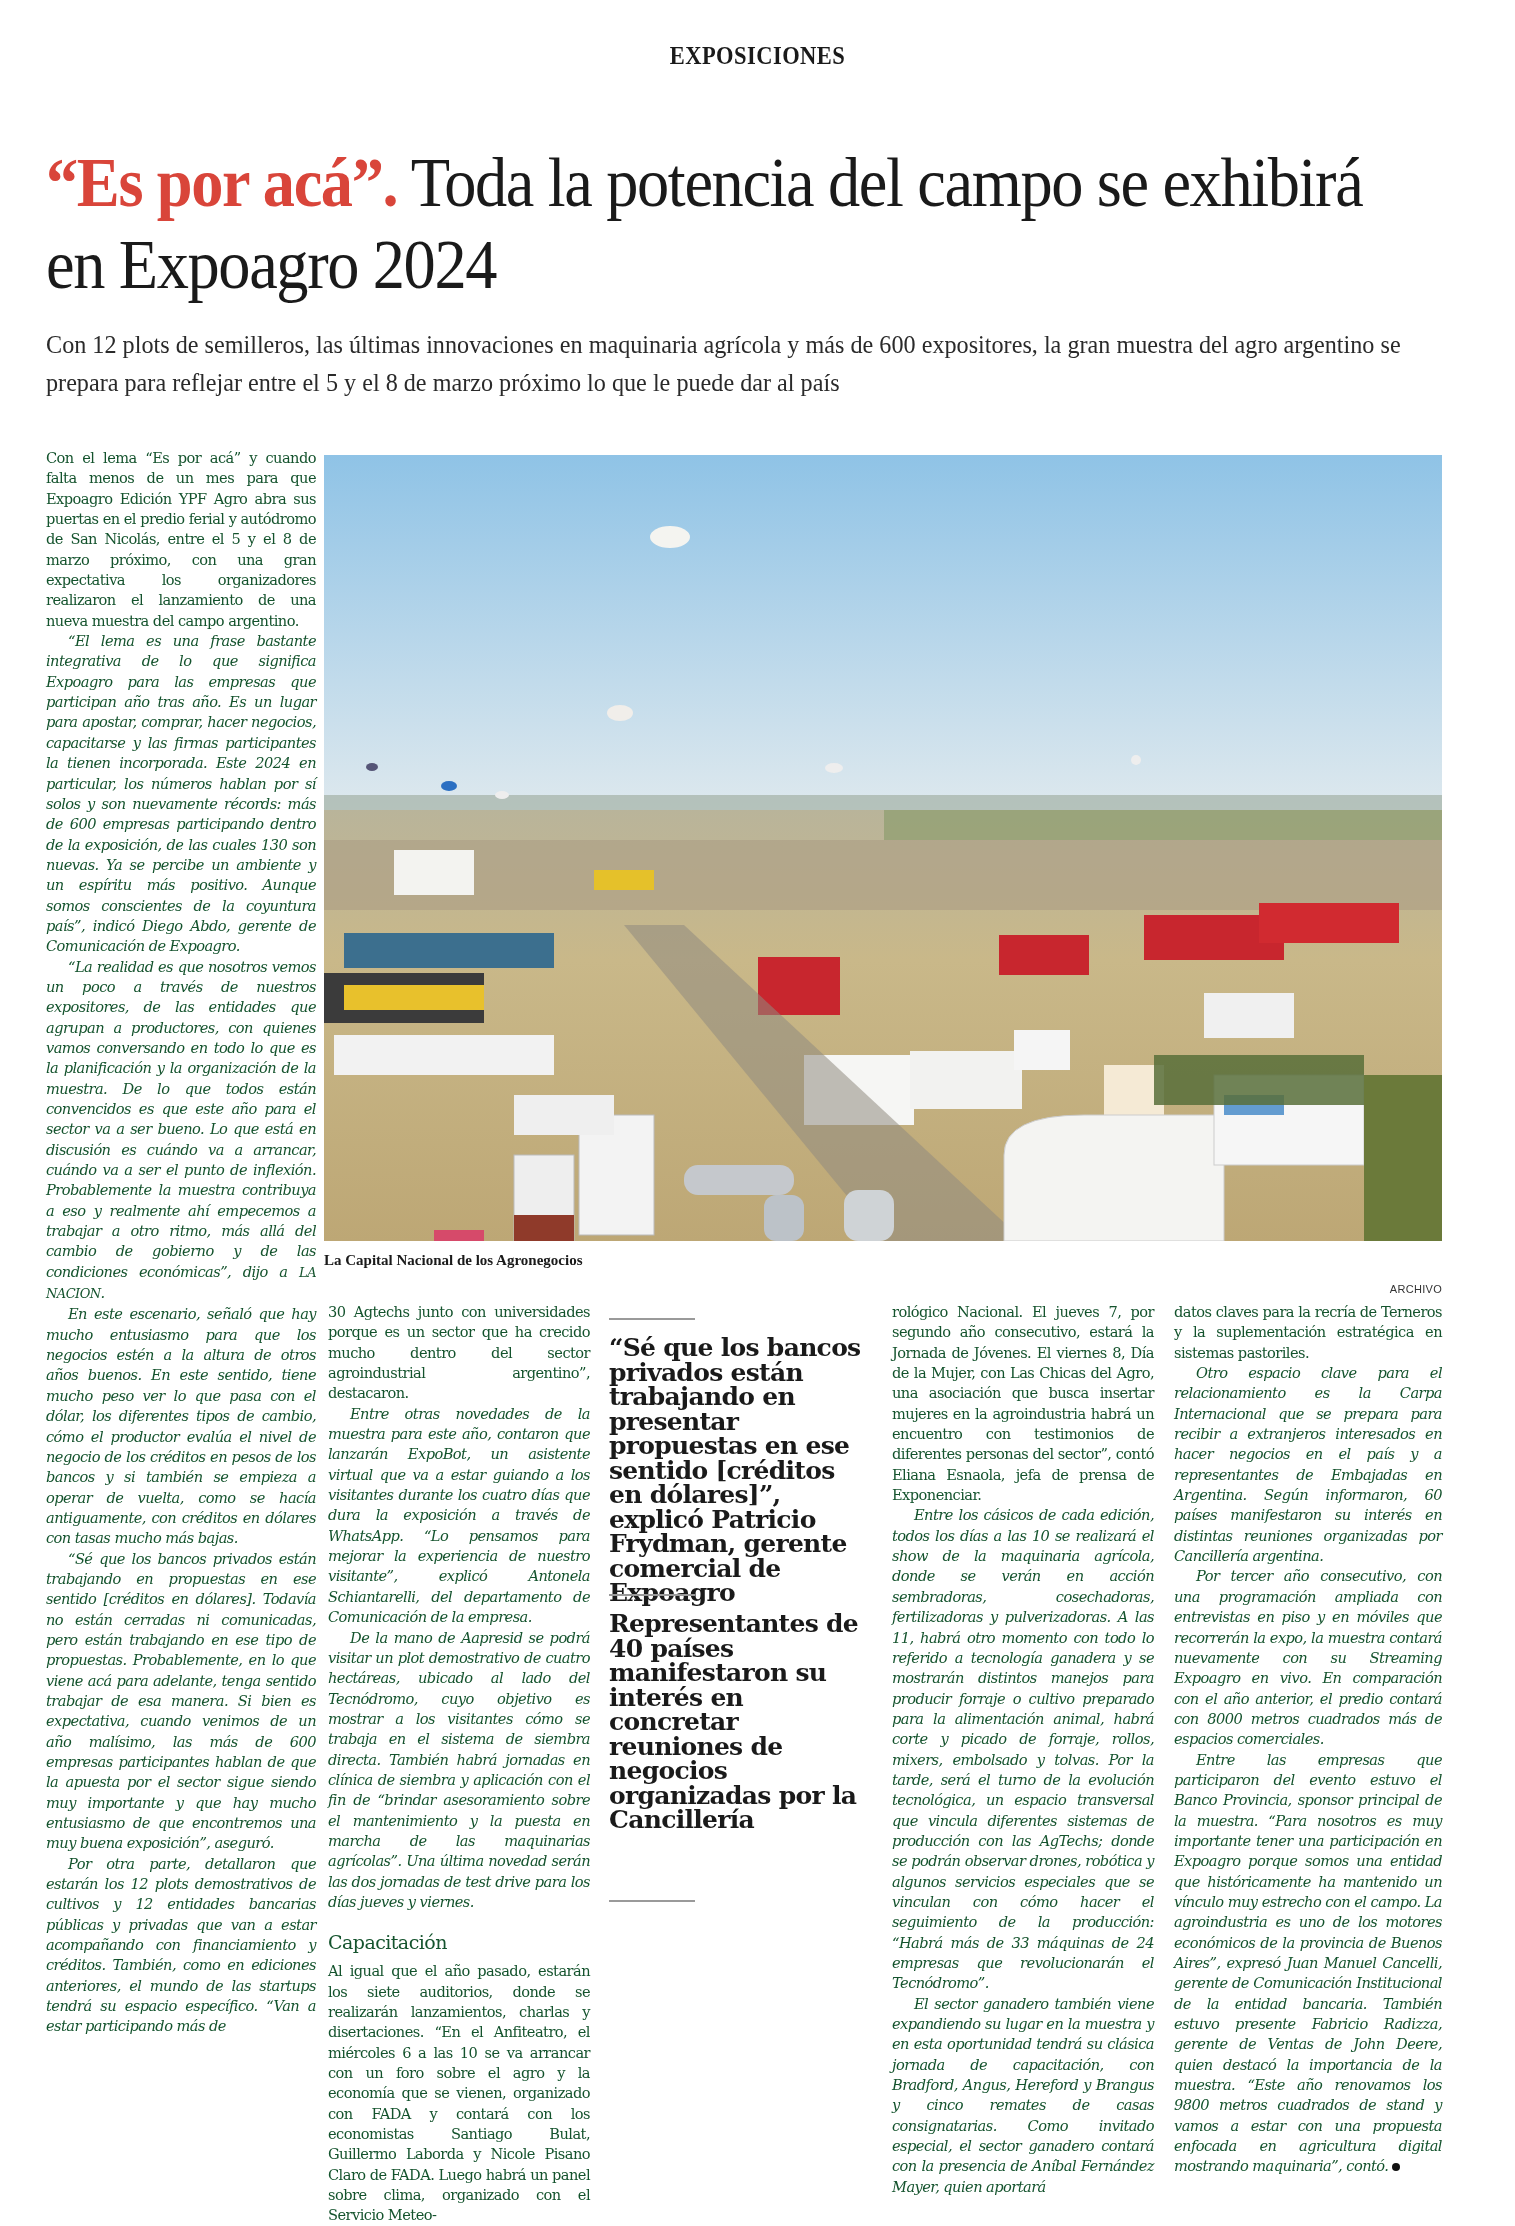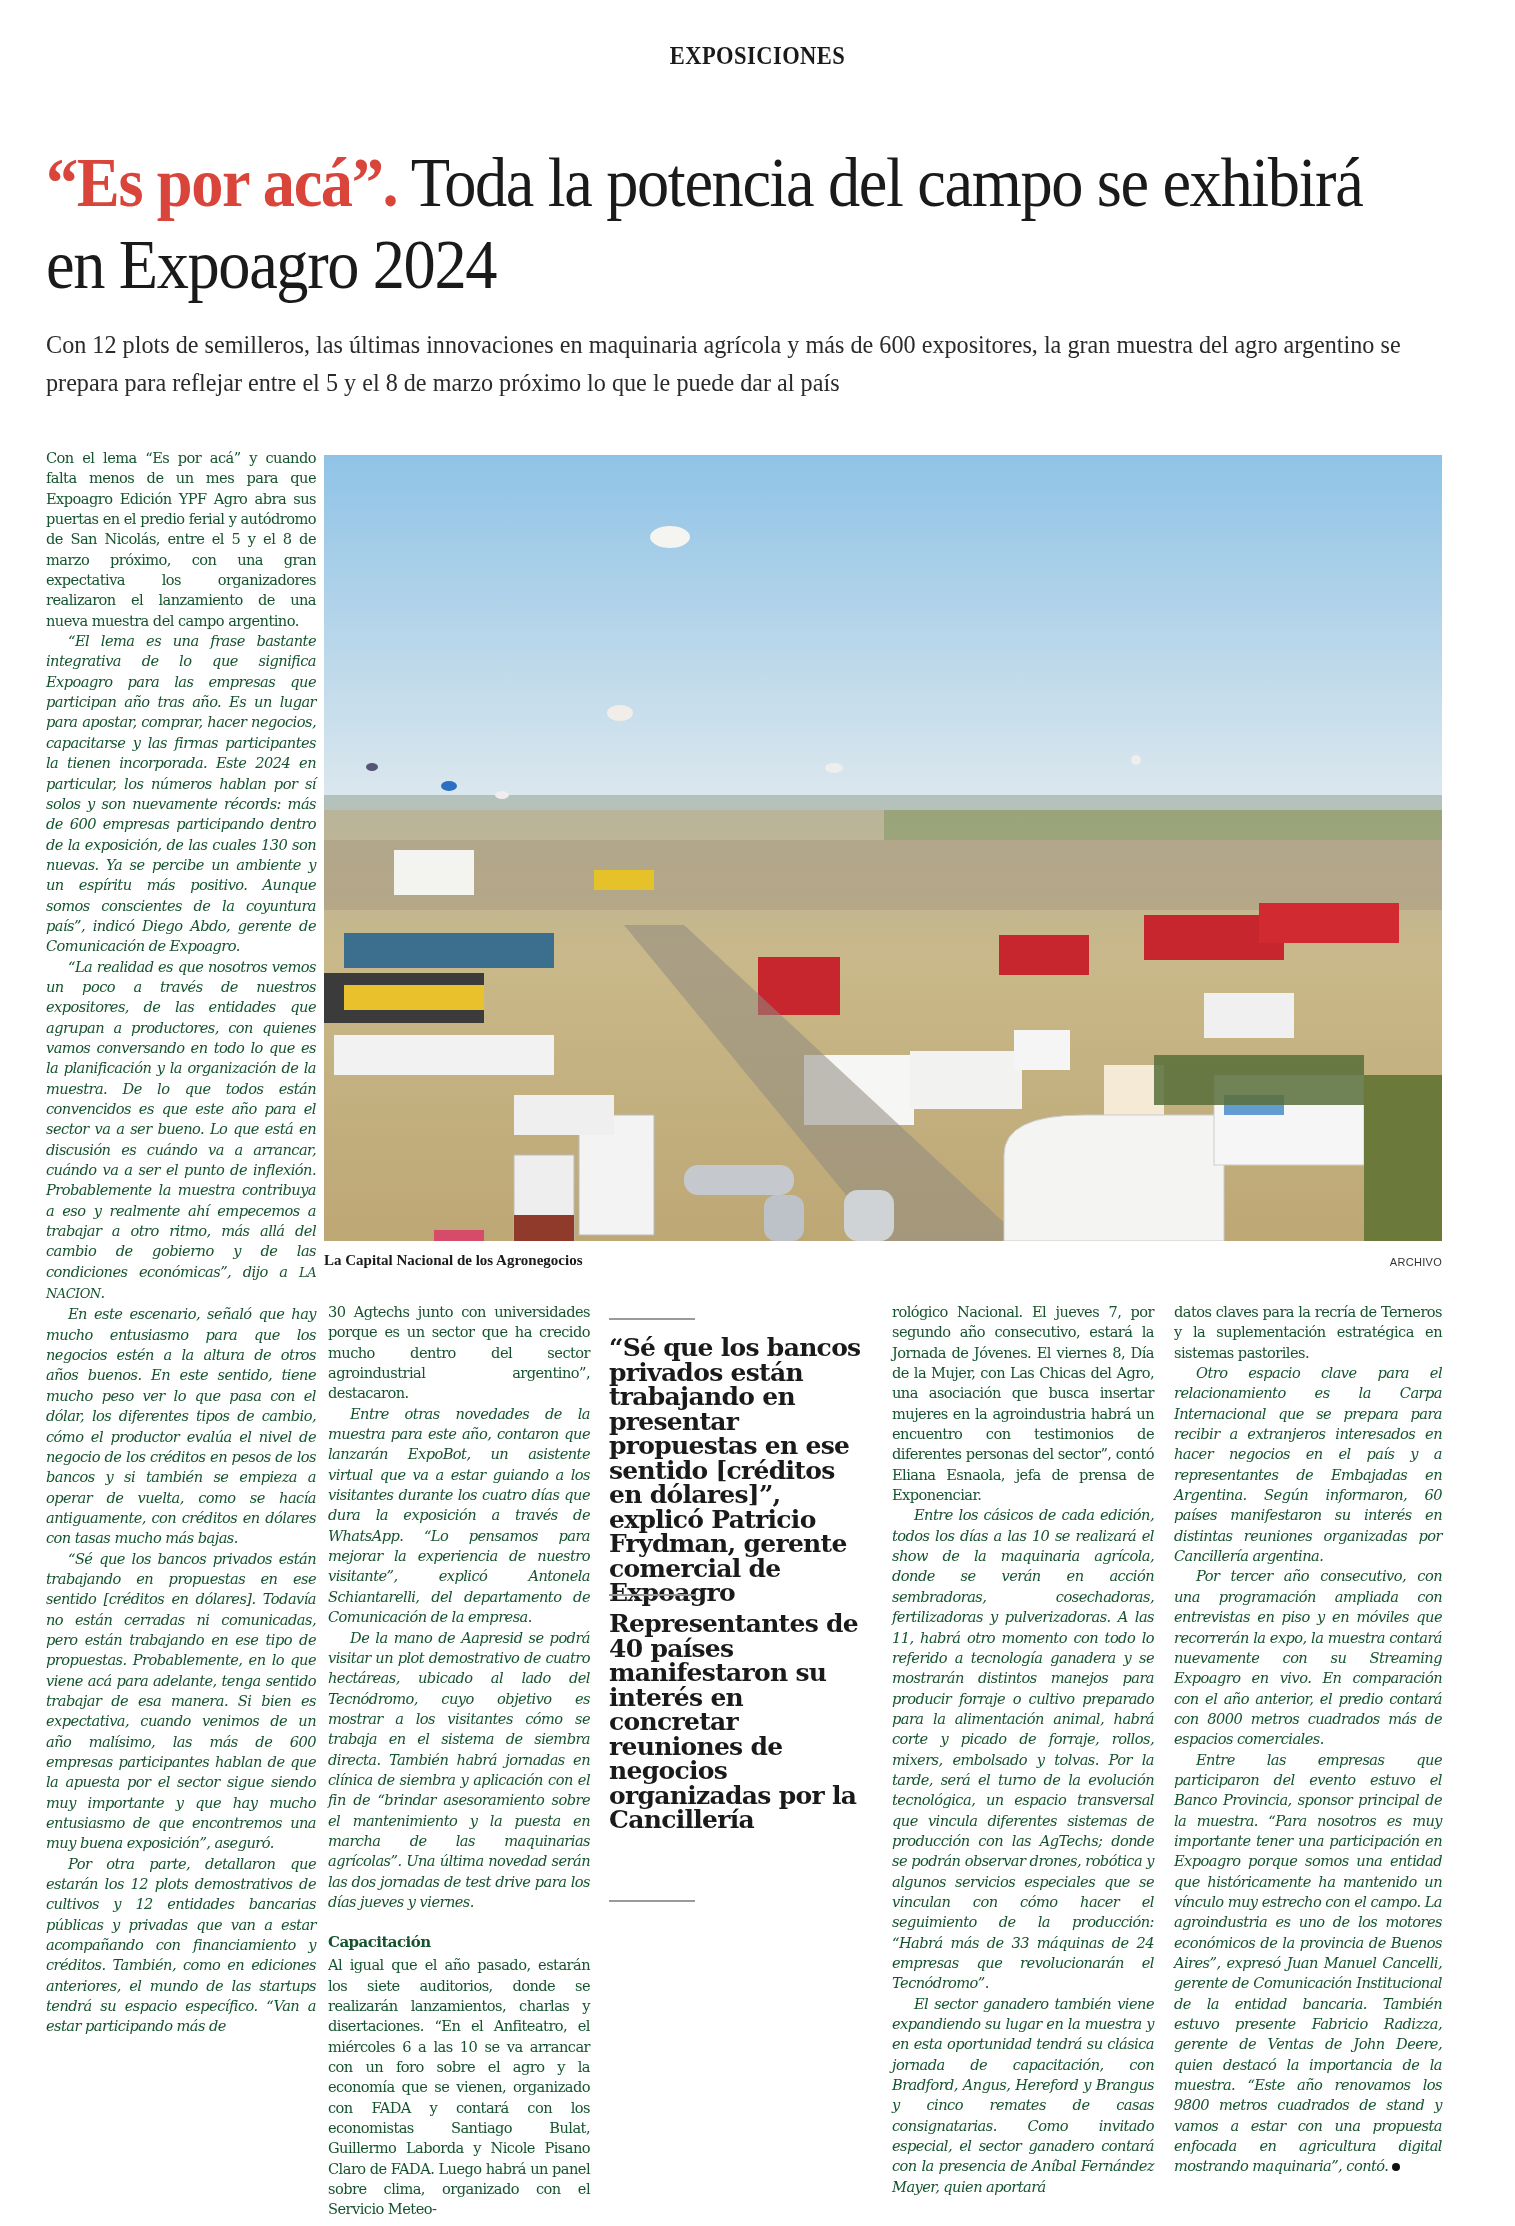--- a/index.html
+++ b/index.html
@@ -5,29 +5,29 @@
   html, body { margin: 0; padding: 0; background: #ffffff; }
   body { width: 1515px; height: 2226px; position: relative; overflow: hidden; color: #1a1a1a; font-family: "DejaVu Serif", serif; }
   .section-label { position: absolute; left: 0; width: 1515px; top: 42px; text-align: center; font-family: "Liberation Serif", serif; font-weight: bold; font-size: 25px; letter-spacing: 0.5px; transform: scaleX(0.9); }
   .headline { position: absolute; left: 46px; top: 142px; width: 1440px; font-family: "Liberation Serif", serif; font-size: 70px; line-height: 82px; letter-spacing: -1.5px; transform-origin: left top; transform: scaleX(0.92); }
   .headline .kicker { color: #d9453a; font-weight: bold; }
   .deck { position: absolute; left: 46px; top: 326px; width: 1480px; font-family: "Liberation Serif", serif; font-size: 26px; line-height: 38px; color: #2a2a2a; transform-origin: left top; transform: scaleX(0.93); }
   .col { position: absolute; font-family: "DejaVu Serif", serif; font-size: 14.6px; line-height: 20.35px; text-align: justify; color: #14532d; letter-spacing: -0.55px; }
   .col p { margin: 0; text-indent: 0; }
   .col p.ind { text-indent: 22px; font-style: italic; }
   .col .smallcaps { font-variant: small-caps; font-size: 13px; }
-  .col h3 { margin: 20px 0 2px 0; font-size: 15px; font-weight: bold; line-height: 21px; }
+  .col h3 { margin: 20px 0 8px 0; font-size: 19px; font-weight: normal; line-height: 21px; }
   .c1 { left: 46px; top: 448px; width: 270px; }
   .c2 { left: 328px; top: 1302px; width: 262px; }
   .c4 { left: 892px; top: 1302px; width: 262px; }
   .c5 { left: 1174px; top: 1302px; width: 268px; }
   .photo { position: absolute; left: 324px; top: 455px; width: 1118px; height: 786px; overflow: hidden; }
   .photo svg { display: block; }
   .caption { position: absolute; left: 324px; top: 1252px; font-family: "Liberation Serif", serif; font-weight: bold; font-size: 15px; color: #1a1a1a; }
-  .credit { position: absolute; right: 73px; top: 1256px; font-family: "Liberation Sans", sans-serif; font-size: 11px; color: #333; letter-spacing: 0.3px; }
+  .credit { position: absolute; right: 73px; top: 1283px; font-family: "Liberation Sans", sans-serif; font-size: 11px; color: #333; letter-spacing: 0.3px; }
   .pull { position: absolute; left: 609px; width: 262px; font-family: "DejaVu Serif", serif; font-weight: bold; font-size: 25px; line-height: 24.5px; color: #1a1a1a; letter-spacing: -0.7px; }
   .pull .rule { width: 86px; height: 2px; background: #9a9a9a; margin-bottom: 16px; }
   .pull1 { top: 1318px; }
   .pull2 { top: 1594px; }
   .rule-end { position: absolute; left: 609px; top: 1900px; width: 86px; height: 2px; background: #9a9a9a; }
   .endmark { display: inline-block; width: 8px; height: 8px; border-radius: 50%; background: #111; margin-left: 4px; vertical-align: middle; }
 </style>
 </head>
 <body>
 

